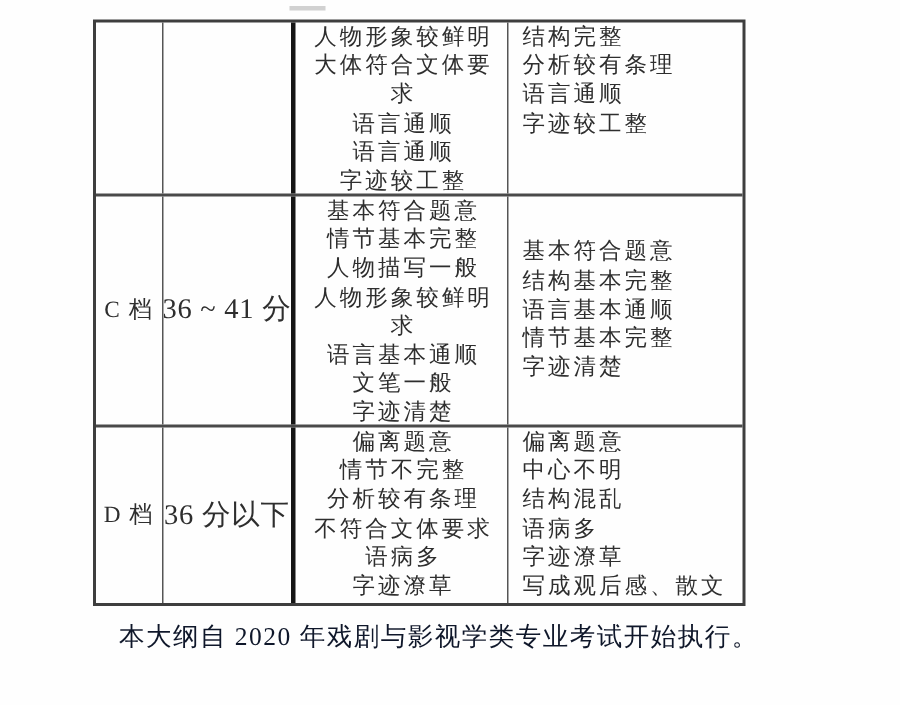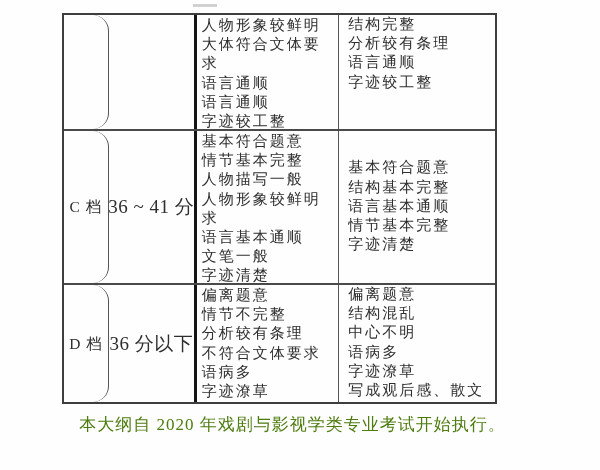--- a/index.html
+++ b/index.html
@@ -42,36 +42,36 @@
     line-height: 19.2px;
   }
   .cell.grade {
     width: 45px;
     border-right: 1px solid #555555;
     display: flex;
     align-items: center;
     justify-content: center;
     font-size: 15.5px;
     letter-spacing: 1px;
-    border-radius: 16px;
   }
   .cell.score {
     width: 88px;
     border-right: 3px solid #151515;
     display: flex;
     align-items: center;
     justify-content: center;
     font-size: 19px;
     letter-spacing: 0.5px;
     white-space: nowrap;
   }
   .cell.crit3 {
     width: 143px;
     border-right: 1px solid #555555;
     padding: 1px 2px 0 5px;
+    text-align: center;
   }
   .cell.crit4 {
     width: 156px;
     padding: 1px 2px 0 9px;
     font-family: Liberation Mono, monospace;
   }
   .cell.v-center {
     display: flex;
     flex-direction: column;
     justify-content: center;
@@ -88,21 +88,21 @@
   }
   .footer-note {
     position: absolute;
     left: 0;
     top: 412px;
     width: 585px;
     text-align: center;
     font-size: 17px;
     letter-spacing: 1px;
     line-height: 26px;
-    color: #4d7c0f;
+    color: #0f172a;
     white-space: nowrap;
   }
 </style>
 </head>
 <body>
 
 <div class="page">
 
   <div class="stray-mark"></div>
 
@@ -155,22 +155,22 @@
       <div class="cell crit3">
           <div class="line">偏离题意</div>
           <div class="line">情节不完整</div>
           <div class="line">分析较有条理</div>
           <div class="line">不符合文体要求</div>
           <div class="line">语病多</div>
           <div class="line">字迹潦草</div>
         </div>
       <div class="cell crit4">
           <div class="line">偏离题意</div>
+          <div class="line">中心不明</div>
           <div class="line">结构混乱</div>
-          <div class="line">中心不明</div>
           <div class="line">语病多</div>
           <div class="line">字迹潦草</div>
           <div class="line">写成观后感、散文</div>
         </div>
     </div>
 
   </div>
 
   <div class="footer-note">本大纲自 2020 年戏剧与影视学类专业考试开始执行。</div>
 

